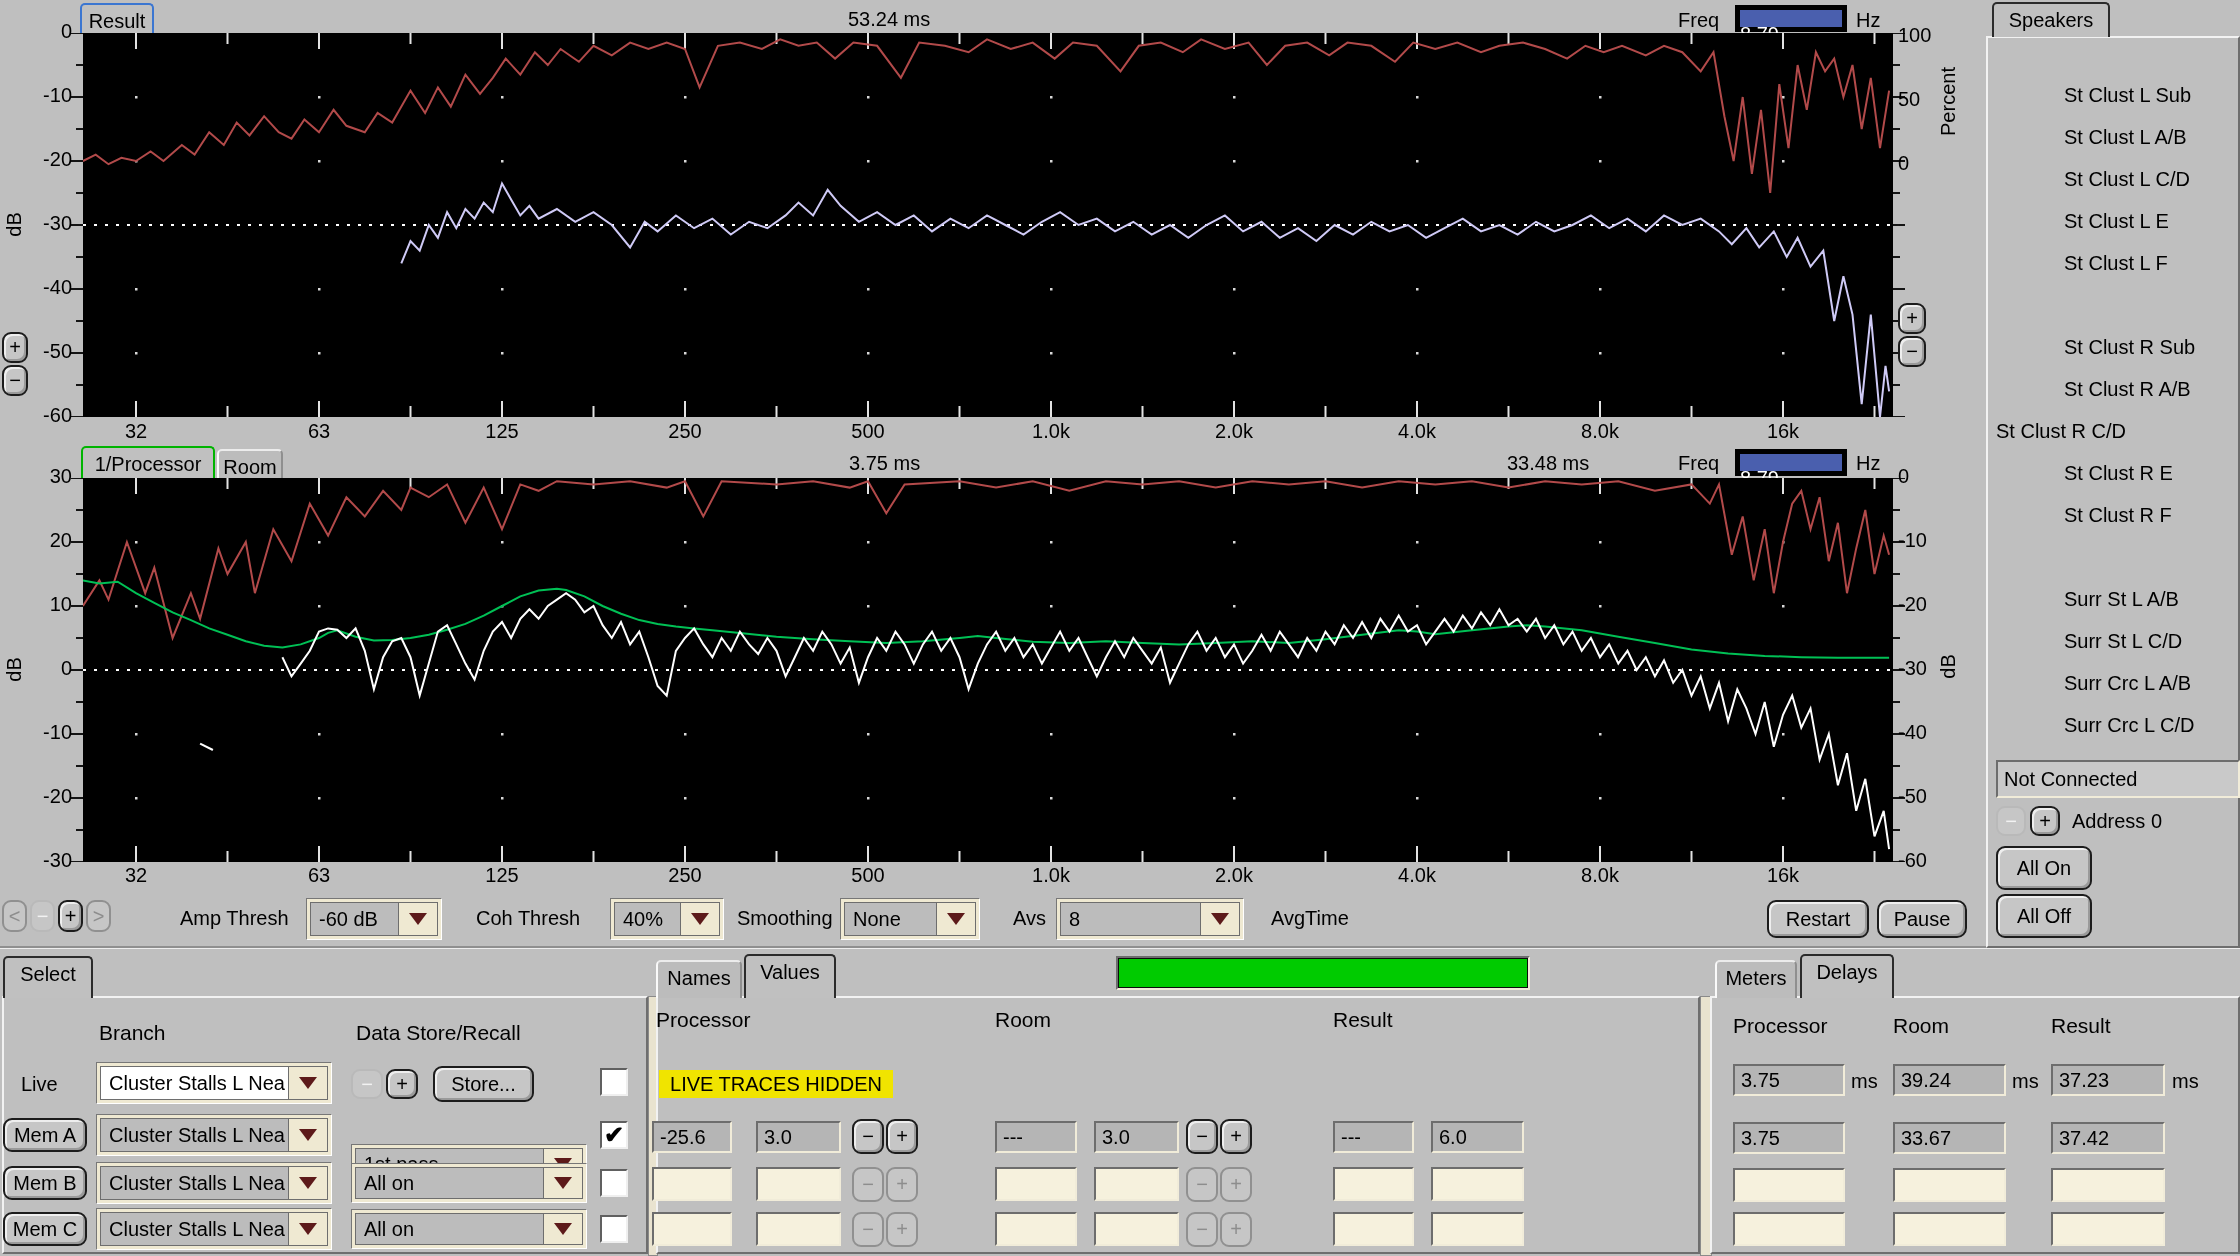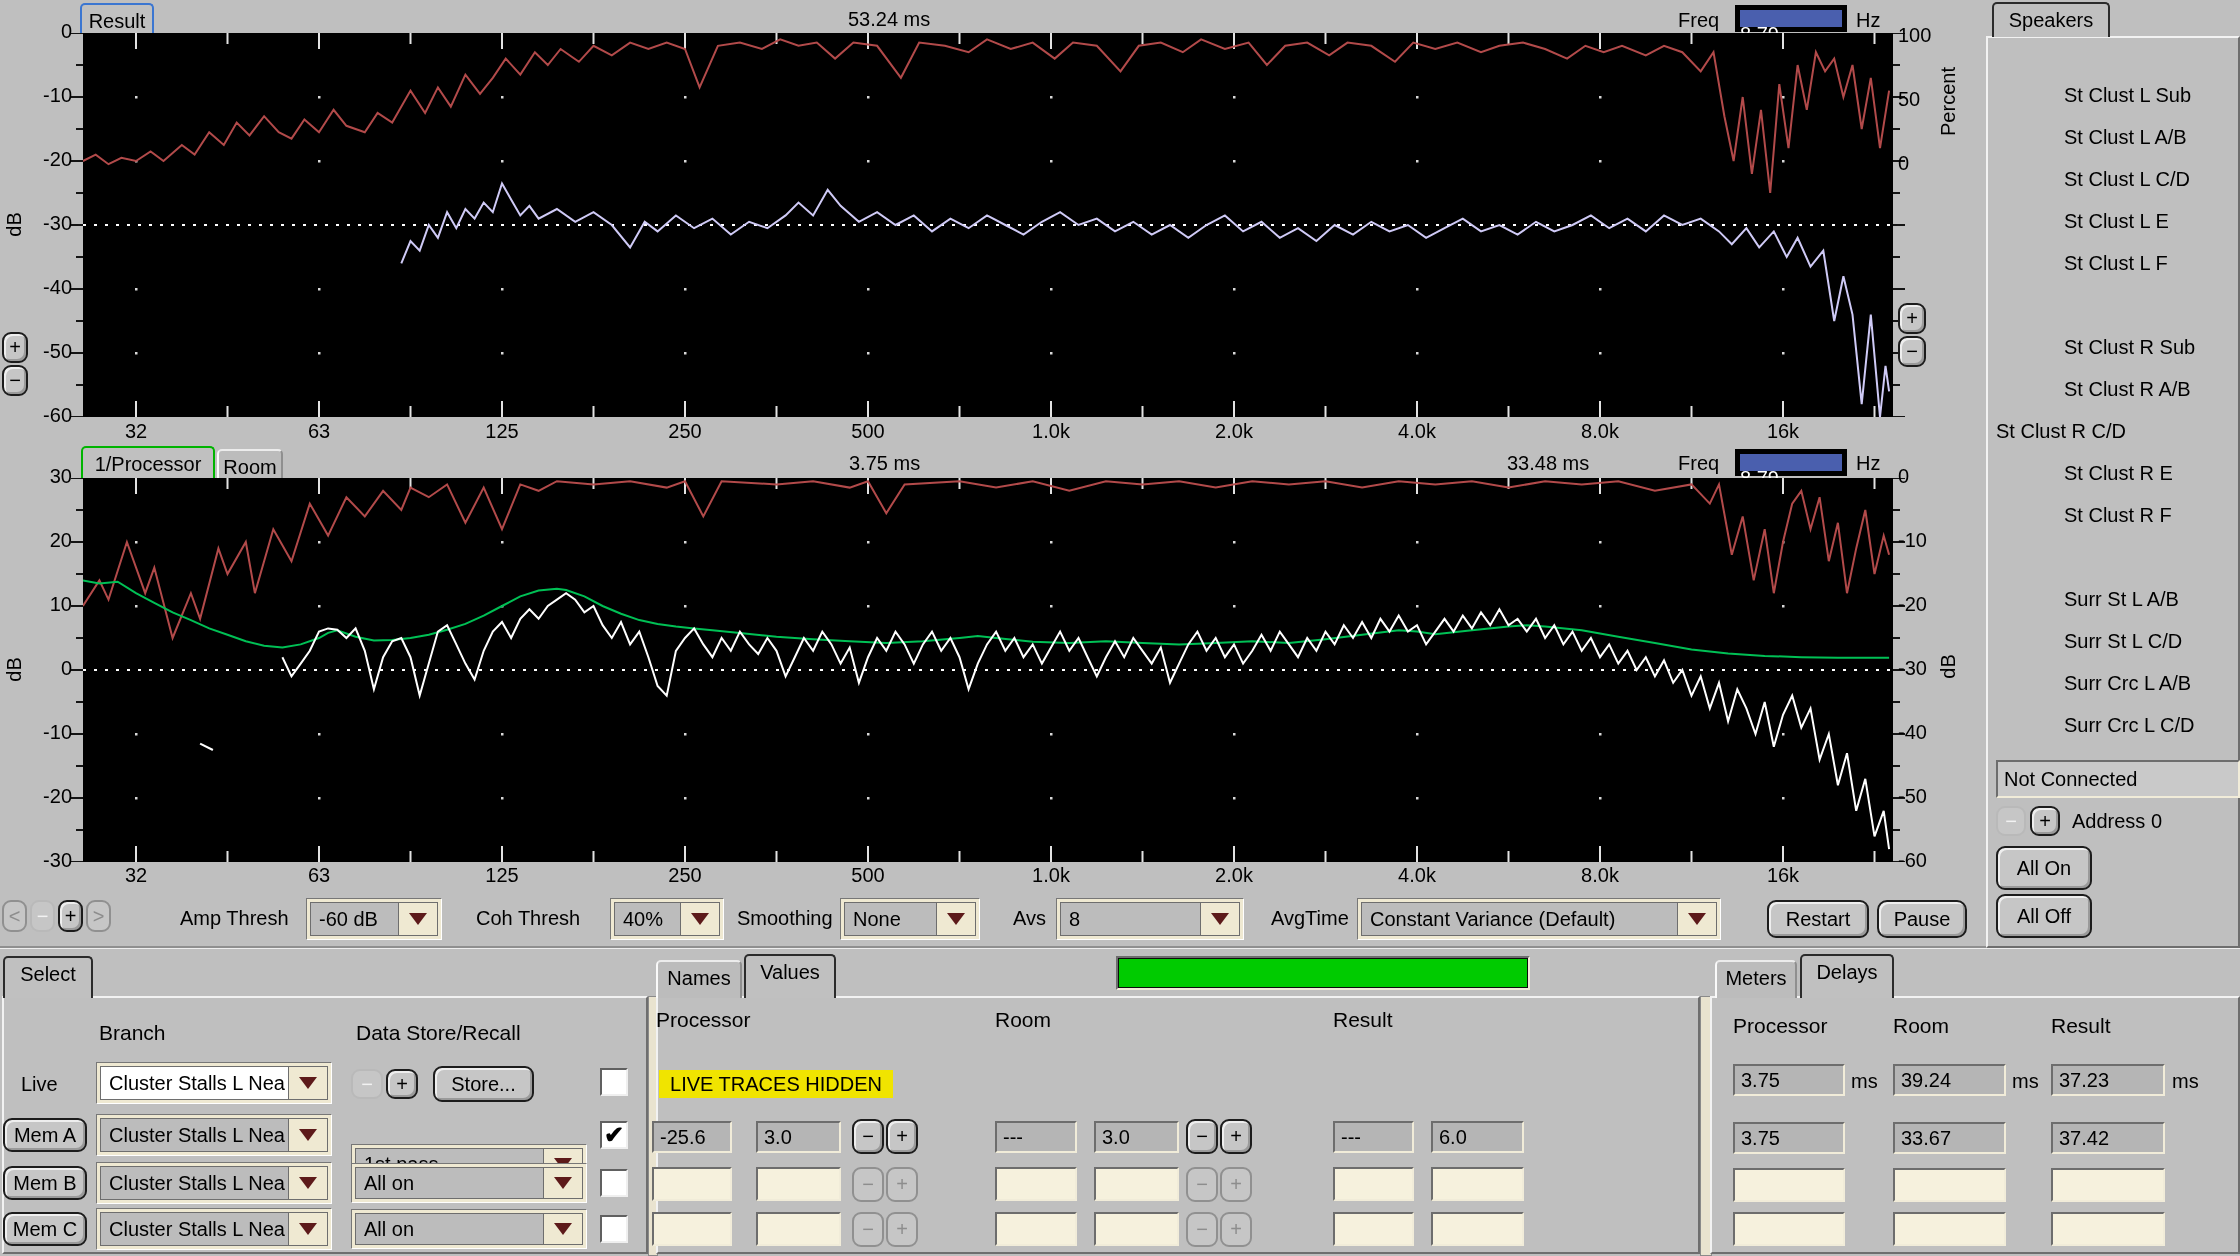--- a/index.html
+++ b/index.html
@@ -372,26 +372,20 @@
 
   <div class="lbl" style="left:1013px;top:907px;">Avs</div>
   <div class="dd" style="left:1056px;top:898px;width:188px;height:42px;">
     <div class="face">8</div>
     <div class="arr">
         <div class="tri"></div>
       </div>
   </div>
 
   <div class="lbl" style="left:1271px;top:907px;">AvgTime</div>
-  <div class="dd" style="left:1357px;top:898px;width:364px;height:42px;">
-    <div class="face">Constant Variance (Default)</div>
-    <div class="arr">
-        <div class="tri"></div>
-      </div>
-  </div>
 
   <div class="rbtn" style="left:1767px;top:900px;width:102px;height:38px;">Restart</div>
   <div class="rbtn" style="left:1877px;top:900px;width:90px;height:38px;border-radius:10px;">Pause</div>
 
   <div class="divider" style="top:946px;"></div>
 
   <div class="tab" style="left:1992px;top:2px;width:118px;height:35px;">Speakers</div>
   <div class="panel" style="left:1986px;top:36px;width:254px;height:912px;"></div>
 
   <div class="spk" style="left:1996px;top:76px;">

